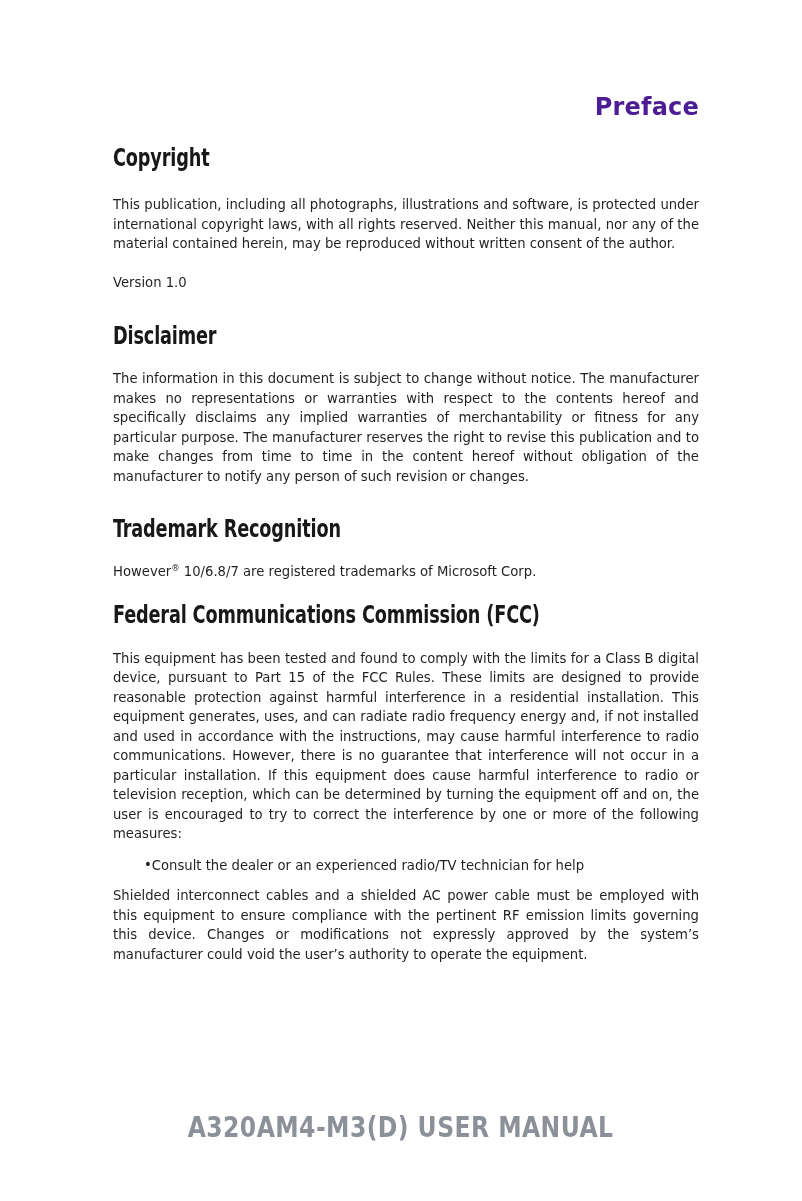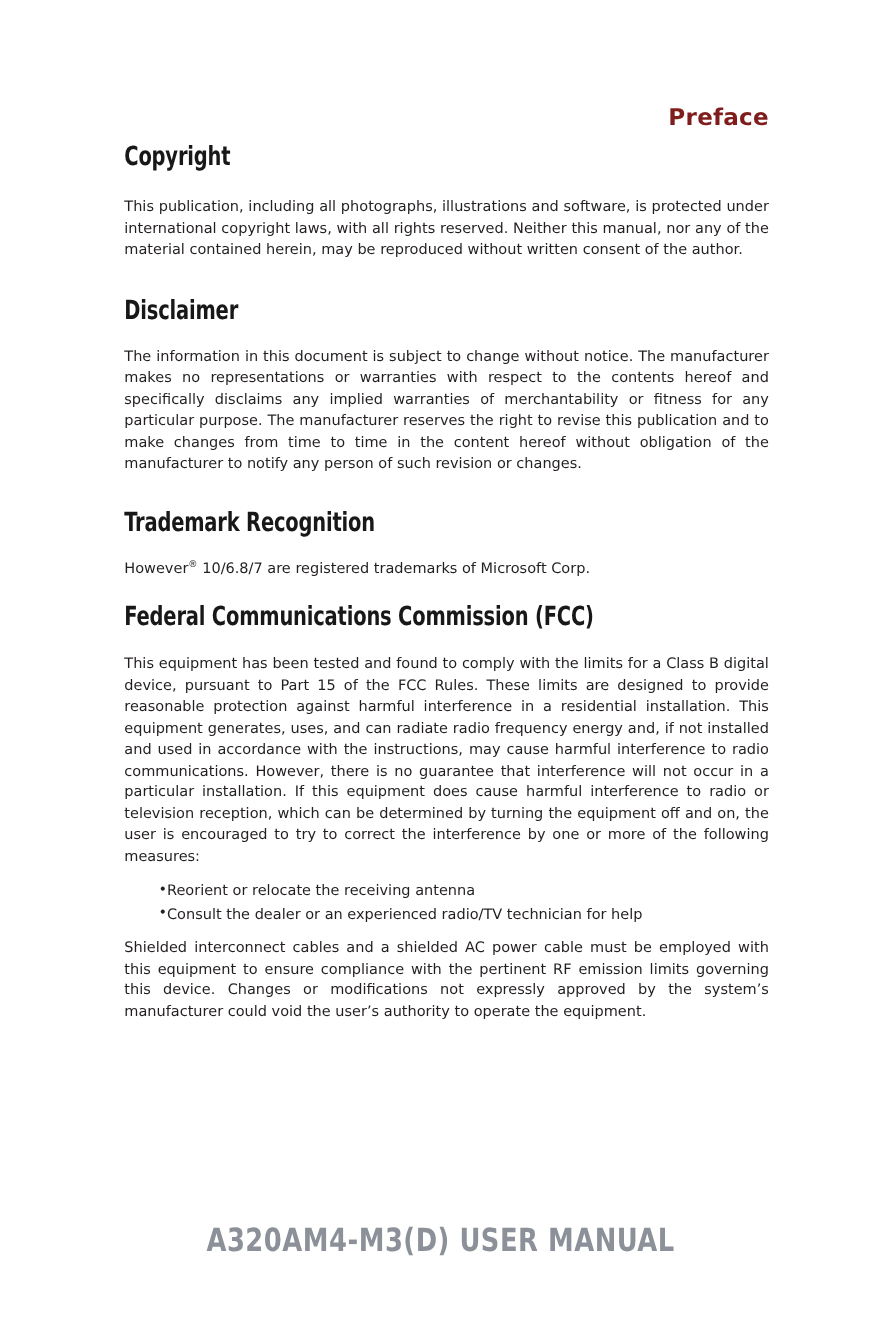--- a/index.html
+++ b/index.html
@@ -34,24 +34,24 @@
 
   
   .preface-title {
     position: absolute;
     left: 113px;
     top: 93px;
     width: 586px;
     text-align: right;
     font-family: "DejaVu Sans", sans-serif;
     font-weight: bold;
-    font-size: 21px;
+    font-size: 24px;
     line-height: 29px;
     letter-spacing: 0.2px;
-    color: #7f1d1d;
+    color: #4c1d95;
   }
 
   
   .section-heading {
     font-family: "Liberation Sans Narrow", "DejaVu Sans Condensed", "Liberation Sans", sans-serif;
     font-weight: bold;
     font-size: 24px;
     line-height: 26px;
     color: #181818;
     letter-spacing: -0.2px;
@@ -137,46 +137,44 @@
     line-height: 0;
   }
 </style>
 </head>
 <body>
 
 <div class="page">
 
   <div class="preface-title">Preface</div>
 
-  <div class="content" style="top:129px;">
+  <div class="content" style="top:145px;">
 
     <div>
       <h2 class="section-heading">Copyright</h2>
       <p class="para" style="margin-top:24px;">This publication, including all photographs, illustrations and software, is protected under international copyright laws, with all rights reserved. Neither this manual, nor any of the material contained herein, may be reproduced without written consent of the author.</p>
+      <p class="para nojustify" style="margin-top:19px;">Version 1.0</p>
     </div>
 
     <div style="margin-top:31px;">
       <h2 class="section-heading">Disclaimer</h2>
       <p class="para" style="margin-top:20px;">The information in this document is subject to change without notice. The manufacturer makes no representations or warranties with respect to the contents hereof and specifically disclaims any implied warranties of merchantability or fitness for any particular purpose. The manufacturer reserves the right to revise this publication and to make changes from time to time in the content hereof without obligation of the manufacturer to notify any person of such revision or changes.</p>
     </div>
 
     <div style="margin-top:30px;">
       <h2 class="section-heading">Trademark Recognition</h2>
       <p class="para nojustify" style="margin-top:20px;"><span>However</span><sup class="reg">®</sup><span> 10/6.8/7 are registered trademarks of Microsoft Corp.</span></p>
     </div>
 
     <div style="margin-top:20px;">
       <h2 class="section-heading">Federal Communications Commission (FCC)</h2>
       <p class="para" style="margin-top:21px;">This equipment has been tested and found to comply with the limits for a Class B digital device, pursuant to Part 15 of the FCC Rules. These limits are designed to provide reasonable protection against harmful interference in a residential installation. This equipment generates, uses, and can radiate radio frequency energy and, if not installed and used in accordance with the instructions, may cause harmful interference to radio communications. However, there is no guarantee that interference will not occur in a particular installation. If this equipment does cause harmful interference to radio or television reception, which can be determined by turning the equipment off and on, the user is encouraged to try to correct the interference by one or more of the following measures:</p>
 
       <ul class="bullets" style="margin-top:11px;">
         <li class="bullet-item">
-          <span class="bullet-space"></span><span class="bullet-dot">•</span><span>Reorient or relocate the receiving antenna</span>
-        </li>
-        <li class="bullet-item">
           <span class="bullet-space"></span><span class="bullet-dot">•</span><span>Consult the dealer or an experienced radio/TV technician for help</span>
         </li>
       </ul>
 
       <p class="para" style="margin-top:11px;">Shielded interconnect cables and a shielded AC power cable must be employed with this equipment to ensure compliance with the pertinent RF emission limits governing this device. Changes or modifications not expressly approved by the system’s manufacturer could void the user’s authority to operate the equipment.</p>
     </div>
 
   </div>
 
   <div class="footer">

